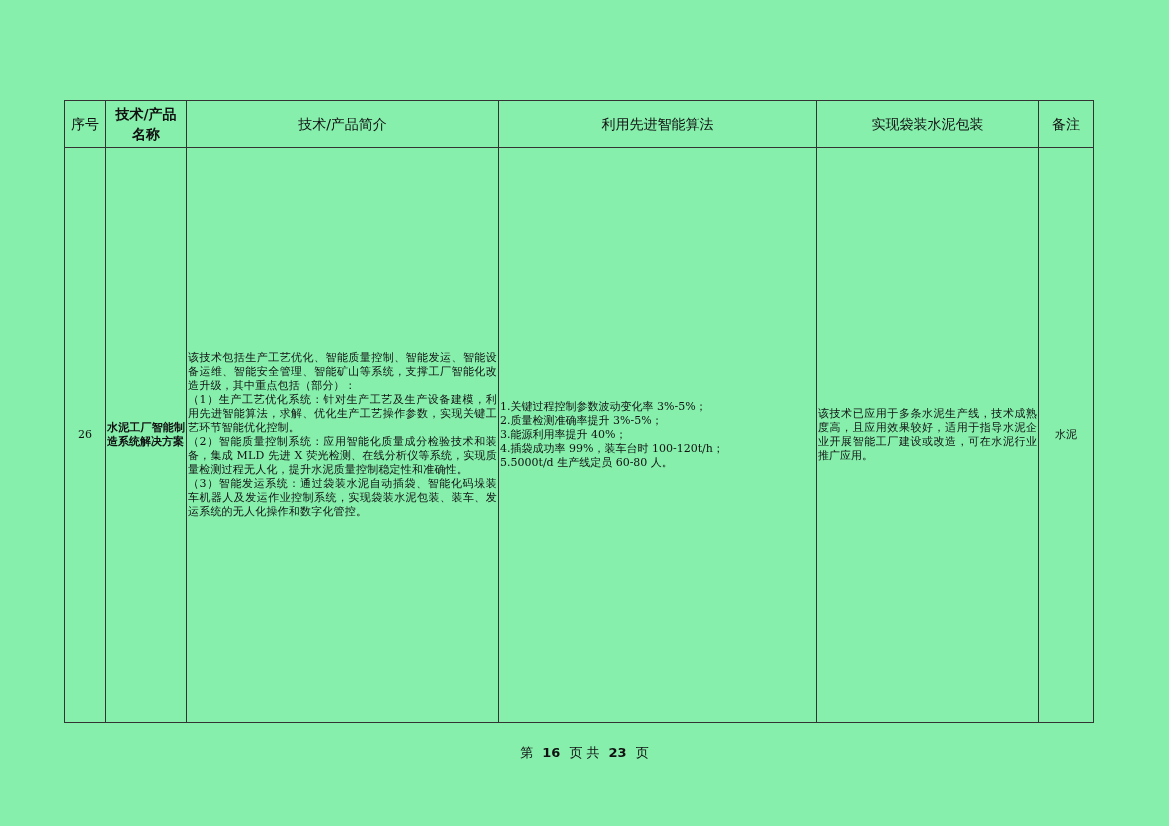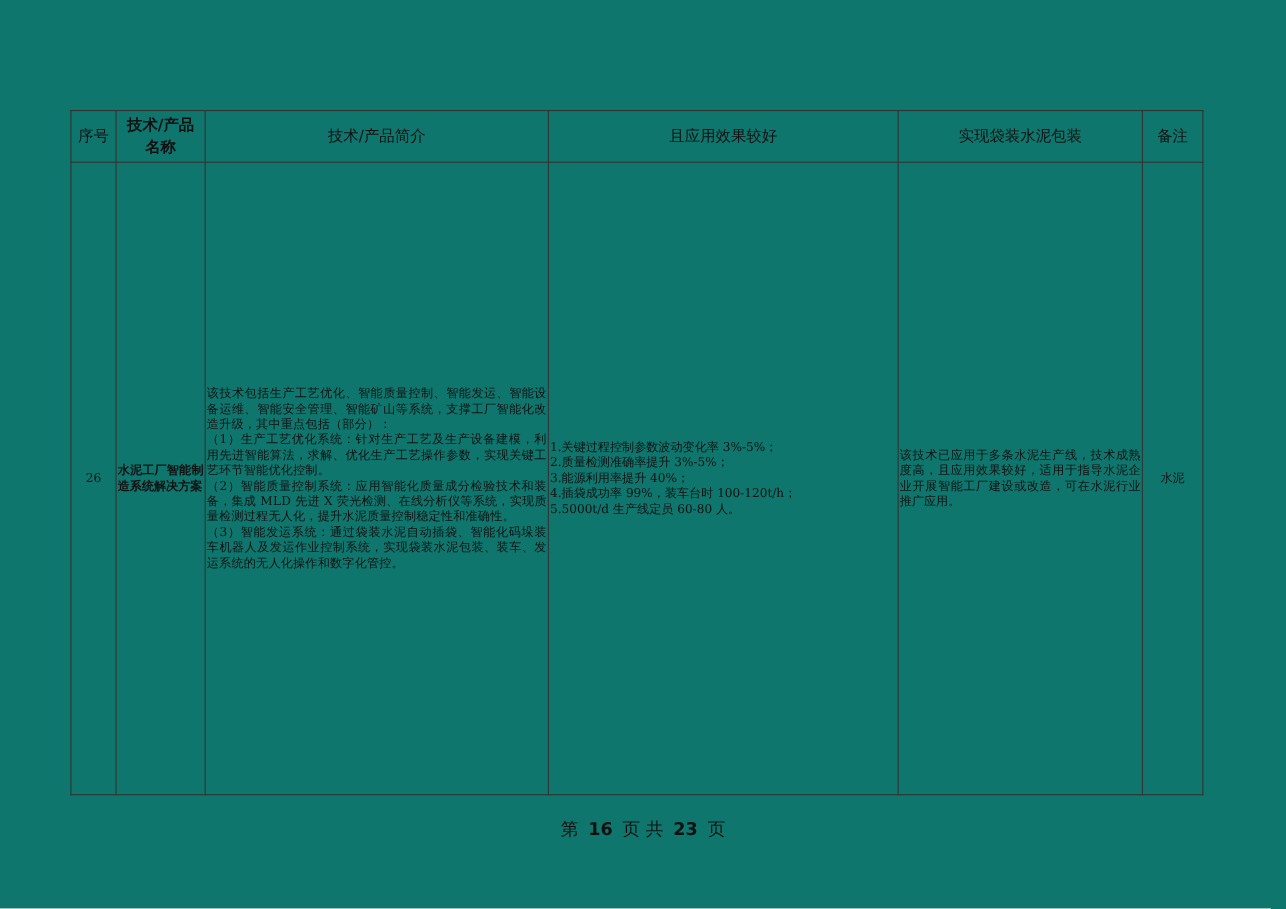--- a/index.html
+++ b/index.html
@@ -1,31 +1,31 @@
 <!DOCTYPE html>
 <html><head>
 <meta charset="utf-8">
 <style>
   html, body { margin:0; padding:0; background:#ffffff; }
   body { width:1169px; height:826px; position:relative; overflow:hidden;
          font-family:"DejaVu Serif", "Liberation Serif", serif; color:#111; }
-  .page { position:absolute; left:0; top:0; width:1169px; height:826px; background:#0f766e; }
+  .page { position:absolute; left:0; top:0; width:1169px; height:826px; background:#86efac; }
   table.main { position:absolute; left:64px; top:100px; width:1029px; height:623px;
                border-collapse:collapse; table-layout:fixed; }
   table.main td, table.main th { border:1px solid #333; padding:0; }
   table.main th { font-family:"DejaVu Sans", "Liberation Sans", sans-serif; font-weight:normal;
                   font-size:14px; line-height:20px; text-align:center; vertical-align:middle; height:46px; color:#111; }
   td.cell { font-size:11px; line-height:14px; vertical-align:middle; }
   td.center { text-align:center; }
   .para { margin:0; white-space:normal; text-align:justify; }
   .intro { padding:0 1px; letter-spacing:0.2px; }
   .metrics { padding:0 1px; }
   .app { padding:0 1px; }
   .footer { position:absolute; left:0; width:1169px; top:744px; text-align:center;
-            font-size:16px; color:#111; font-family:"DejaVu Serif", serif; }
+            font-size:13px; color:#111; font-family:"DejaVu Serif", serif; }
   .footer .num { font-family:"DejaVu Sans", sans-serif; font-weight:bold; margin:0 6px; }
   .footer .w { margin:0 3px; }
 </style>
 </head>
 <body>
 
 <div class="page">
   <table class="main">
     <colgroup>
       <col style="width:41px">
@@ -33,21 +33,21 @@
       <col style="width:312px">
       <col style="width:318px">
       <col style="width:222px">
       <col style="width:55px">
     </colgroup>
     <thead>
       <tr>
         <th>序号</th>
         <th><span style="display:inline-block;width:72px;font-weight:bold;">技术/产品名称</span></th>
         <th>技术/产品简介</th>
-        <th>且应用效果较好</th>
+        <th>利用先进智能算法</th>
         <th>实现袋装水泥包装</th>
         <th>备注</th>
       </tr>
     </thead>
     <tbody>
       <tr>
         <td class="cell center">26</td>
         <td class="cell">
           <p class="para" style="padding:0 1px;font-weight:bold;">水泥工厂智能制造系统解决方案</p>
         </td>

